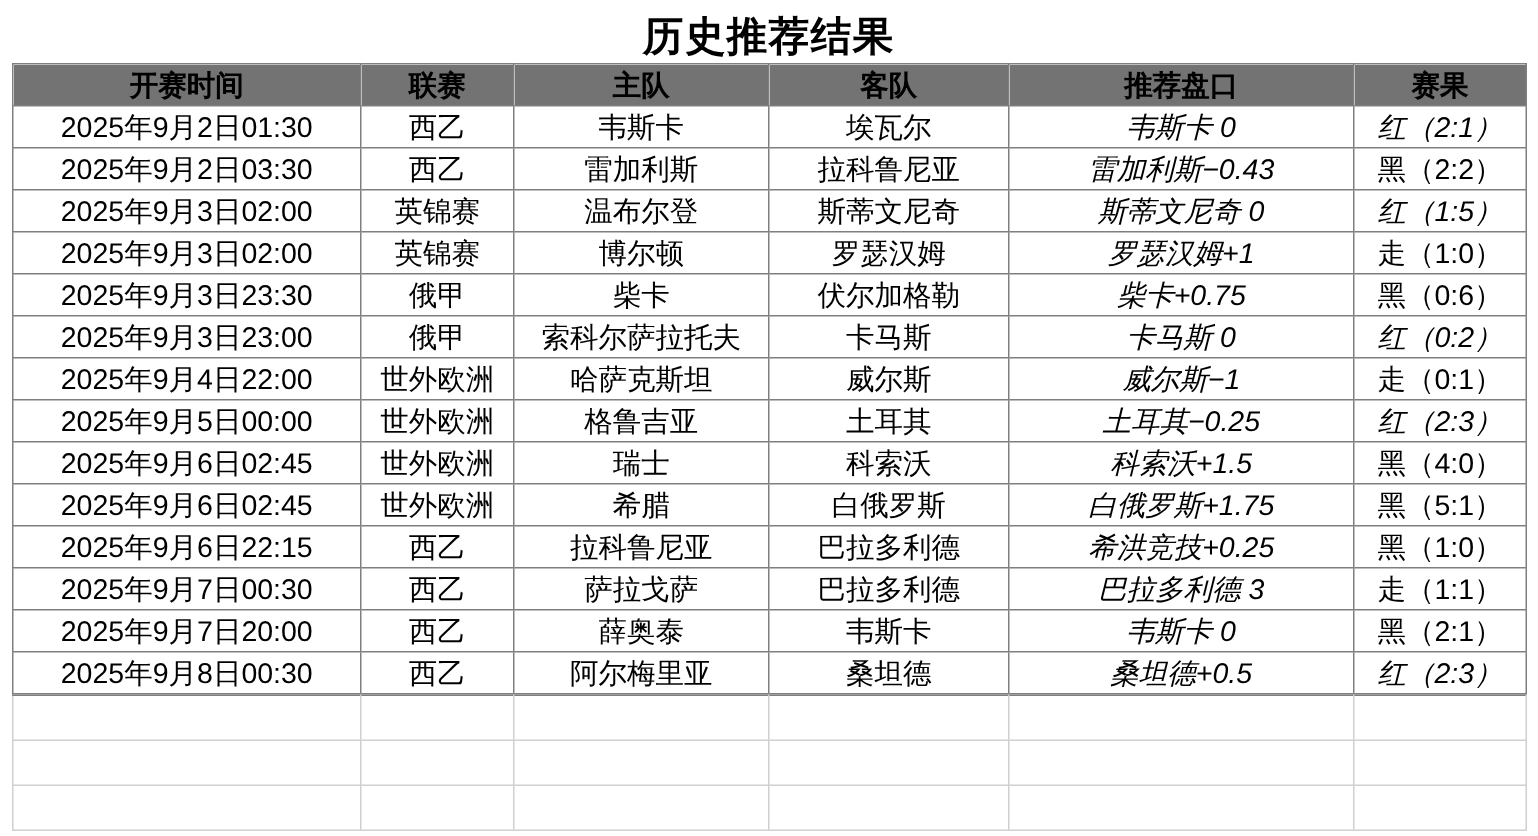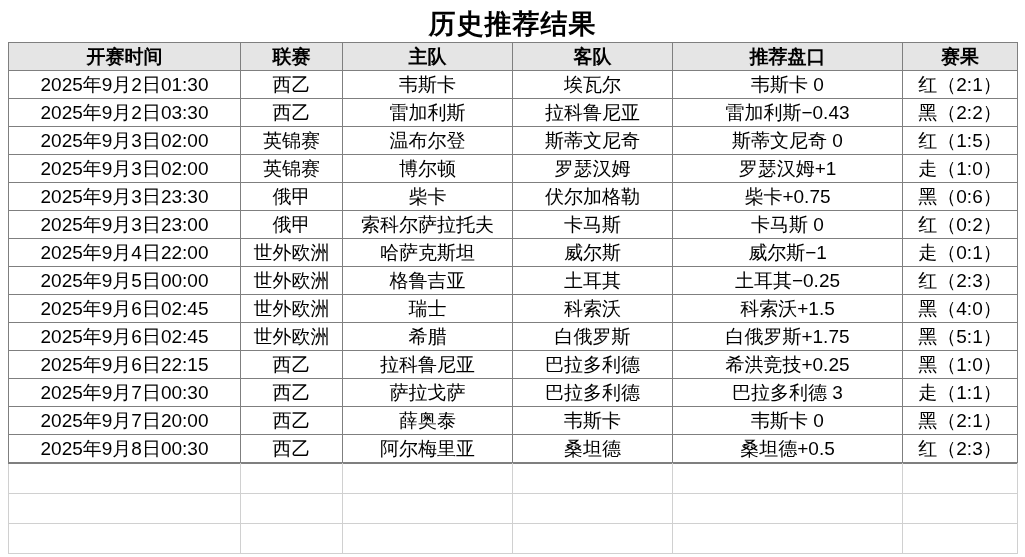--- a/index.html
+++ b/index.html
@@ -45,41 +45,41 @@
     text-align: center;
     vertical-align: middle;
     font-size: 19px;
     color: #000000;
     height: 28px;
     box-sizing: border-box;
     white-space: nowrap;
     overflow: hidden;
   }
   thead th {
-    background: #e5e5e5;
+    background: #737373;
     font-weight: bold;
     font-size: 20px;
     height: 34px;
     color: #000000;
   }
   
   col.c0 { width: 232px; }
   col.c1 { width: 102px; }
   col.c2 { width: 170px; }
   col.c3 { width: 160px; }
   col.c4 { width: 230px; }
   col.c5 { width: 115px; }
 
   td.time { font-size: 19px; margin-top: 33px; }
   td.league { font-size: 19px; margin-top: 12px; }
   td.team { font-size: 19px; }
-  td.handicap { font-size: 19px; }
+  td.handicap { font-size: 19px; font-style: italic; }
   td.result { font-size: 19px; }
 
-  .res-red { color: #FF0000; }
+  .res-red { color: #FF0000; font-style: italic; }
   .res-black { color: #000000; }
   .res-orange { color: #FFA51F; }
 
   
   .empty-area {
     margin-left: 8px;
     width: 1009px;
   }
   .empty-area table {
     border-collapse: collapse;

